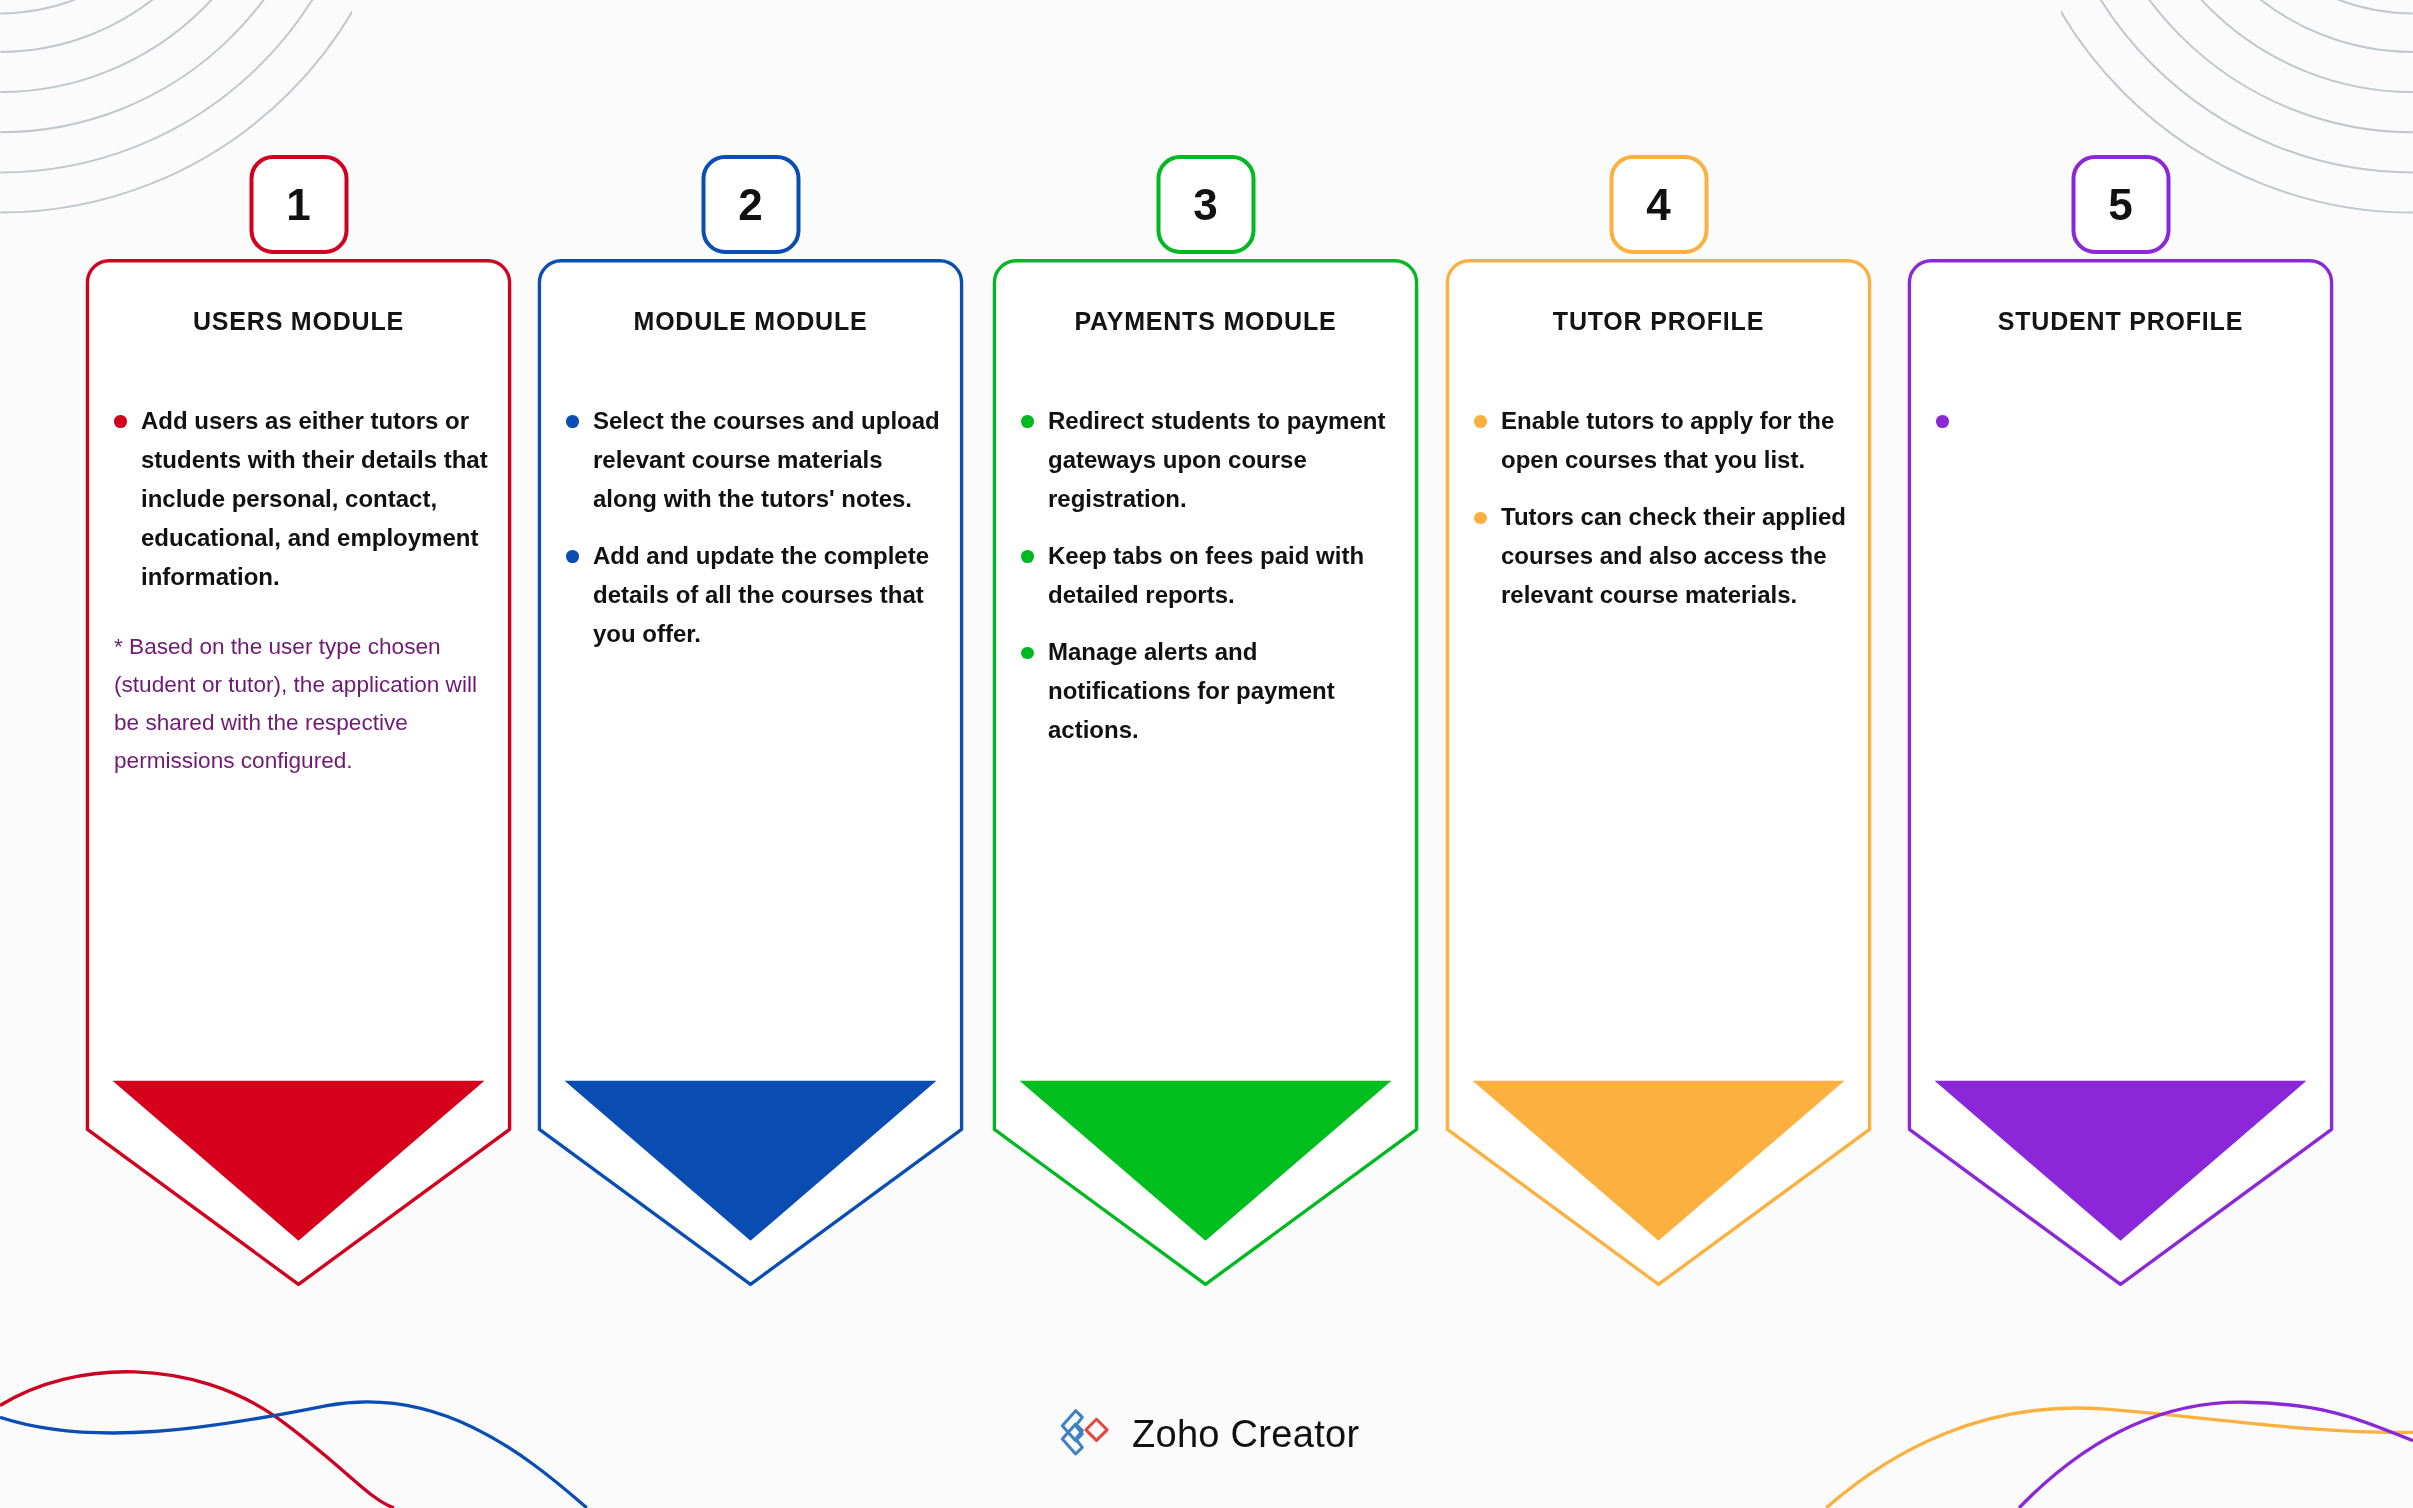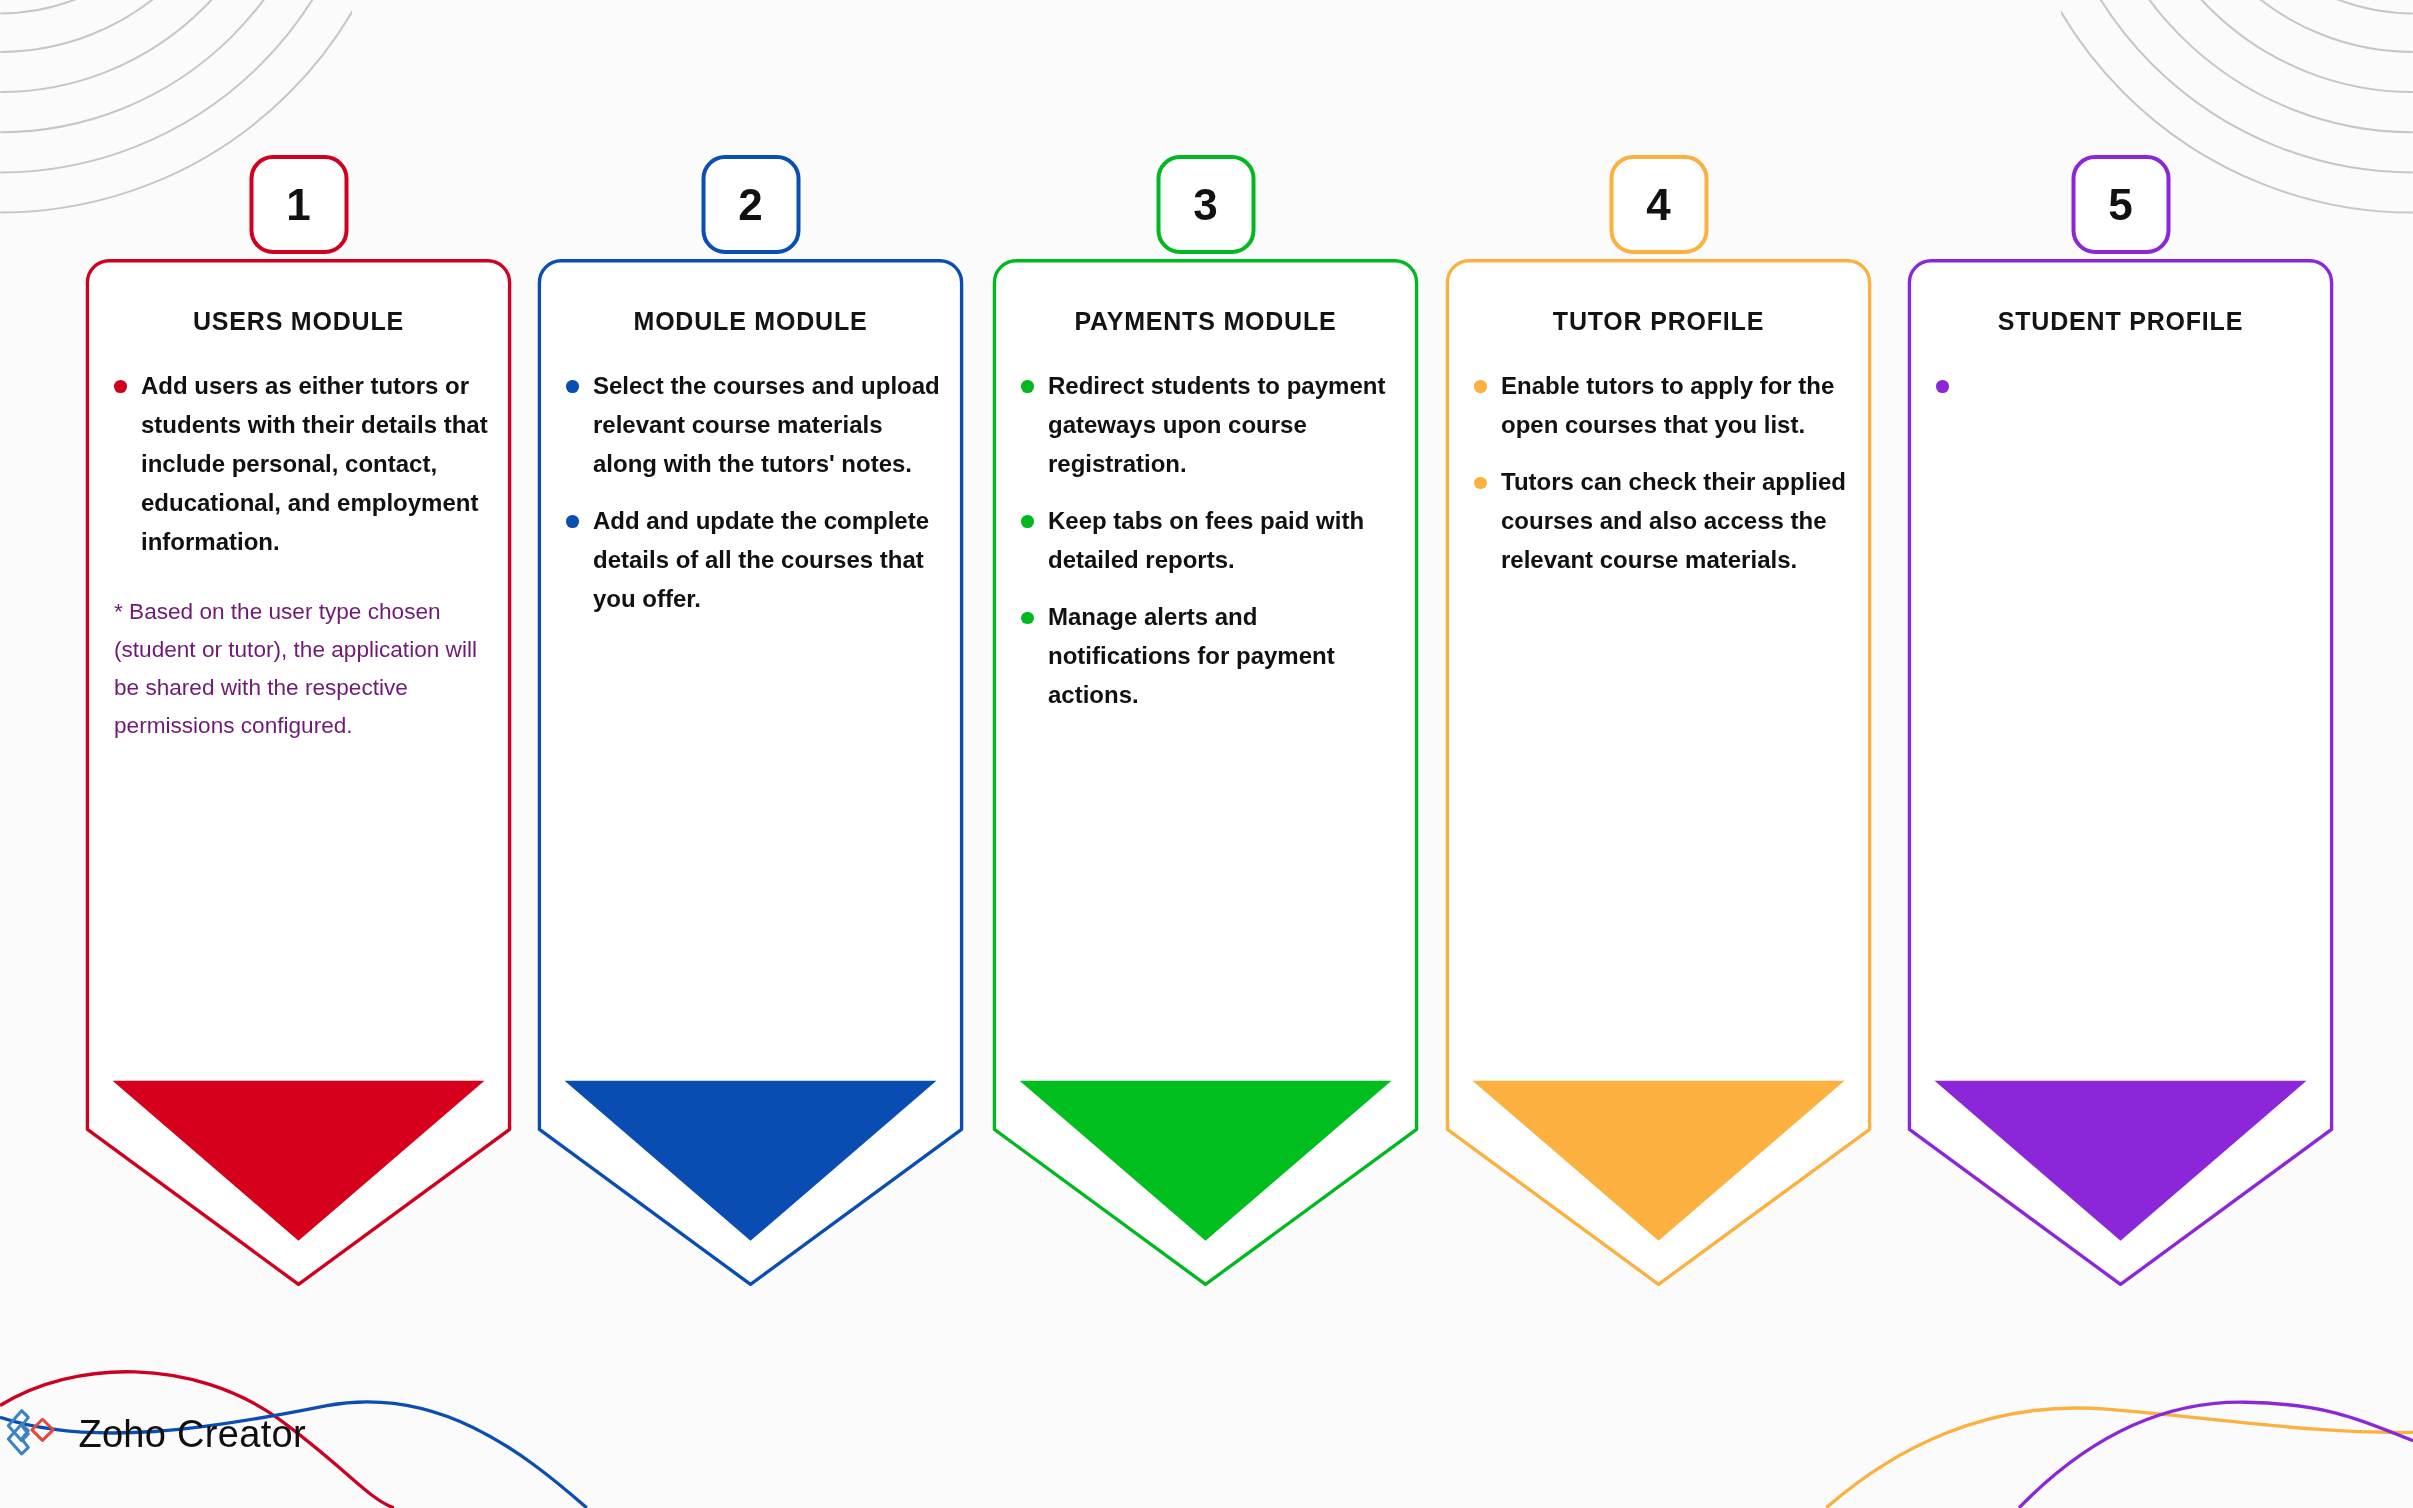--- a/index.html
+++ b/index.html
@@ -28,21 +28,21 @@
     top: 99px; left: 0; width: 429px;
     padding: 0 25px;
   }
 
   .card-title {
     text-align: center;
     font-size: 25px;
     font-weight: 600;
     letter-spacing: 0.8px;
     color: #141414;
-    margin-bottom: 31px;
+    margin-bottom: 66px;
     white-space: nowrap;
   }
 
   .bullets { list-style: none; font-weight: bold; }
   .bullet {
     position: relative;
     padding-left: 32px;
     font-size: 24px;
     line-height: 1.62;
     color: #111111;
@@ -79,21 +79,21 @@
     z-index: 5;
   }
 
   
   #footer {
     position: absolute;
     left: 0; right: 0;
     bottom: 44px;
     display: flex;
     align-items: center;
-    justify-content: flex-start;
+    justify-content: center;
     gap: 18.4px;
   }
   #footer .logo-text {
     font-size: 38px;
     font-weight: 400;
     color: #101010;
     letter-spacing: 0.3px;
   }
 </style>
 </head>

